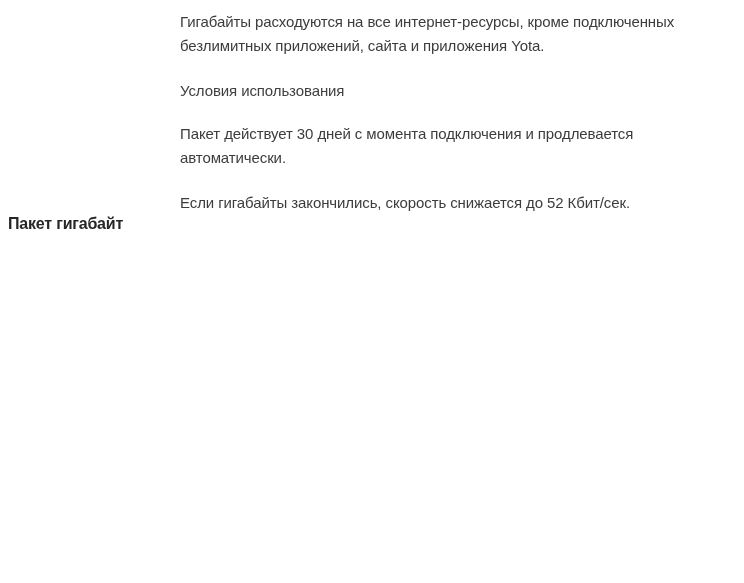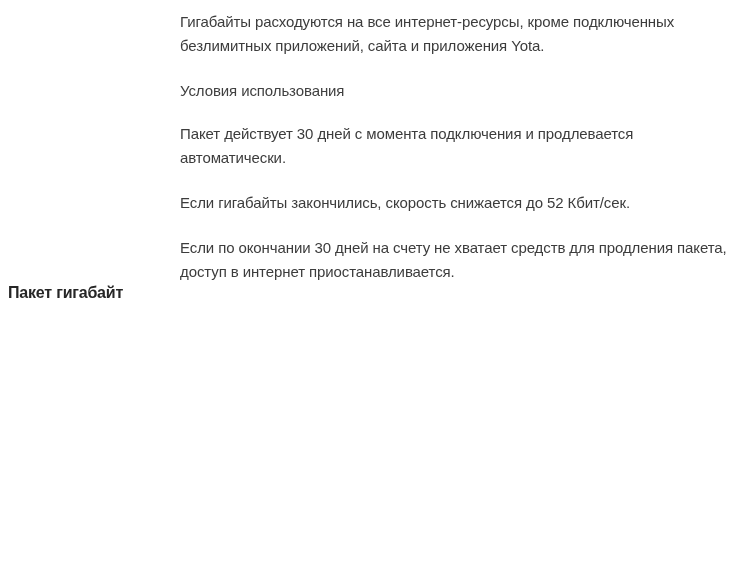--- a/index.html
+++ b/index.html
@@ -58,16 +58,14 @@
   <div class="col-label">
     <div class="package-title">Пакет гигабайт</div>
   </div>
   <div class="col-body">
     <p>Гигабайты расходуются на все интернет-ресурсы, кроме подключенных
 безлимитных приложений, сайта и приложения Yota.</p>
     <p class="subheading">Условия использования</p>
     <p>Пакет действует 30 дней с момента подключения и продлевается
 автоматически.</p>
     <p>Если гигабайты закончились, скорость снижается до 52 Кбит/сек.</p>
-    <p>Если по окончании 30 дней на счету не хватает средств для продления пакета,
-доступ в интернет приостанавливается.</p>
   </div>
 </div>
 
 </body></html>

